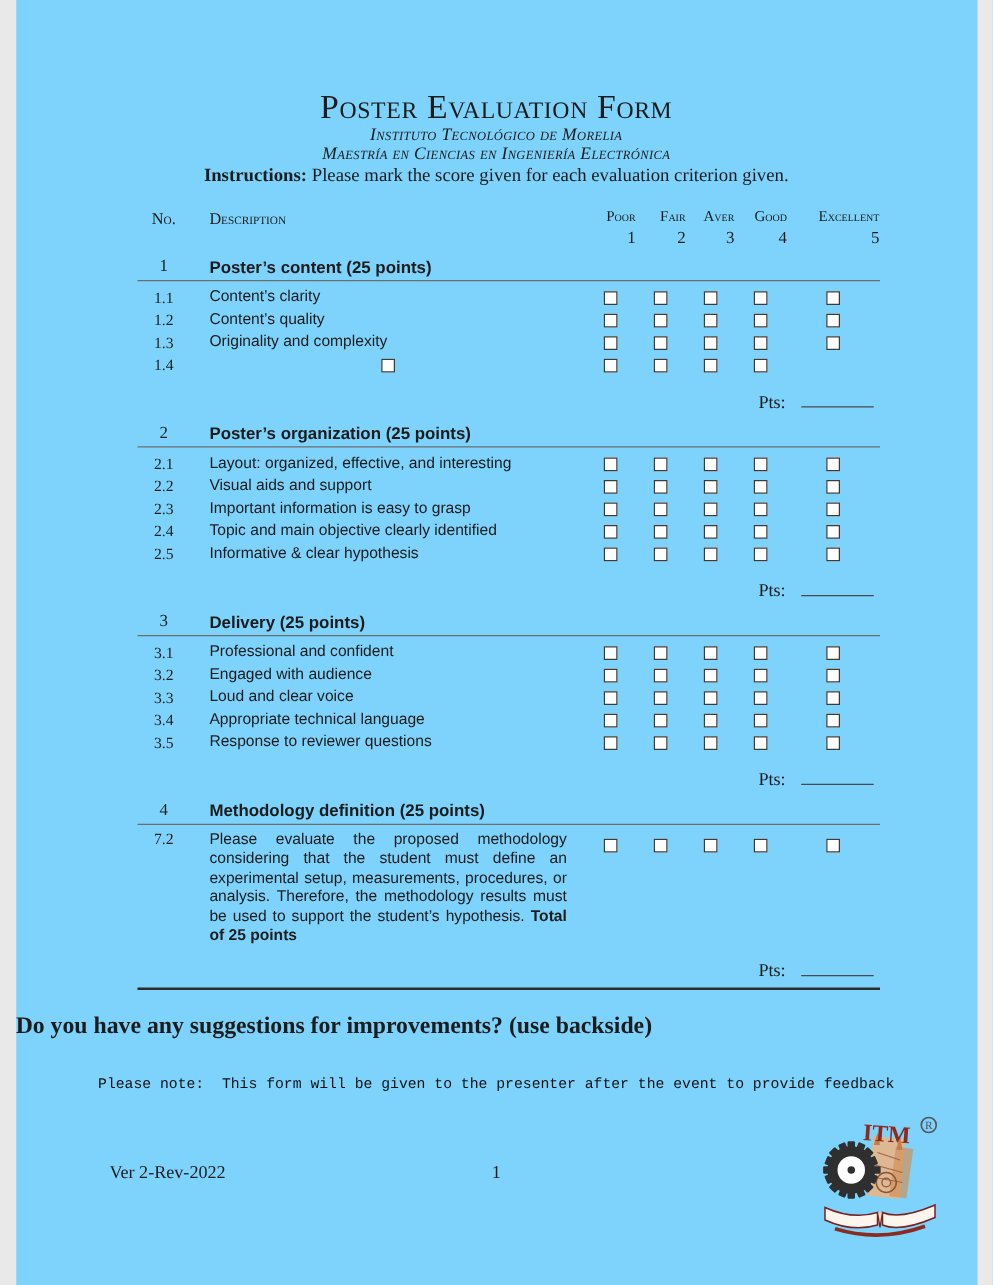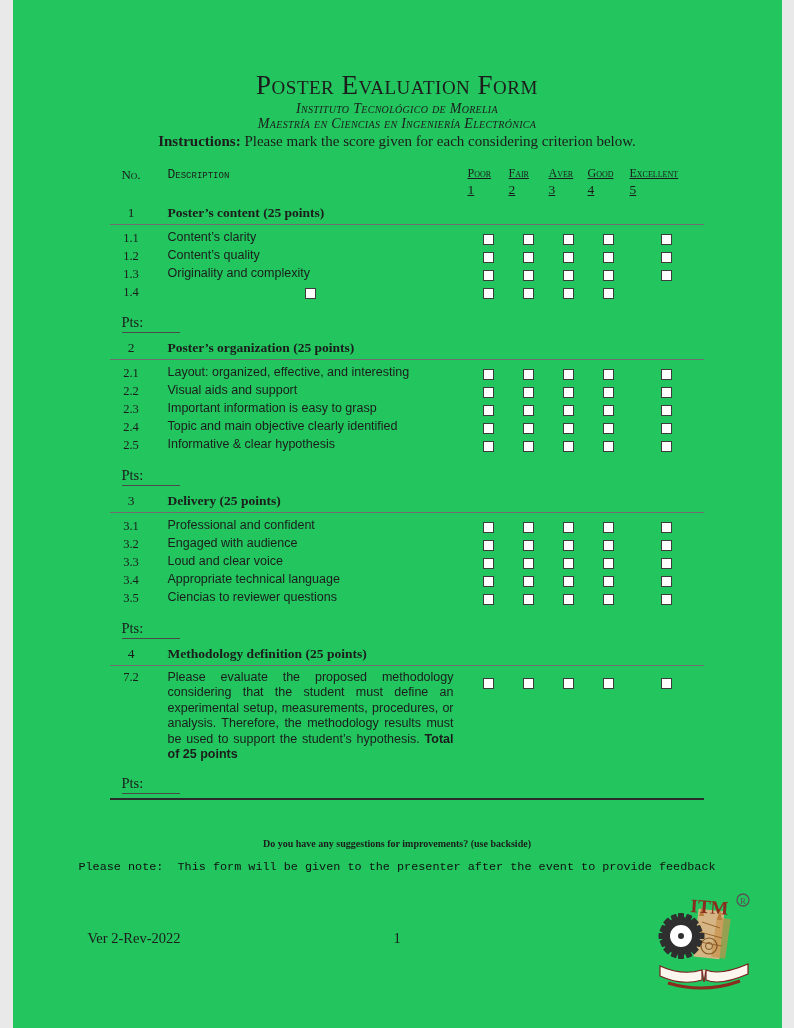--- a/index.html
+++ b/index.html
@@ -1,20 +1,20 @@
 <!DOCTYPE html>
 <html><head>
 <meta charset="utf-8">
 <style>
   html,body{margin:0;padding:0;background:#e9e9e9;}
   .page{
     position:relative;
     width:769px;height:1028px;
     margin:0 auto;
-    background:#22c55e;
+    background:#7dd3fc;
     font-family:"Liberation Serif", serif;
     color:#1c1c1c;
     overflow:hidden;
   }
   
   .doc-header{ text-align:center; padding-top:70px; }
   .doc-title{
     margin:0;
     font-size:27px; font-weight:normal;
     font-variant:small-caps;
@@ -35,29 +35,29 @@
   .instructions-line{ text-align:center; margin-top:2px; font-size:15px; }
   
   .eval-table{ margin:16px 0 0 97px; width:594px; }
   .trow{
     display:grid;
     grid-template-columns:43px 315px 41px 40px 39px 42px 74px;
     align-items:center;
   }
   .thead{ margin-bottom:4px; align-items:start; }
   .h-no{ text-align:center; font-variant:small-caps; font-size:13px; padding-top:1px;}
-  .h-desc{ padding-left:15px; font-variant:small-caps; font-size:13px; padding-top:1px;font-family:Liberation Mono, monospace;}
-  .h-score{ text-align:left;text-decoration:underline; }
+  .h-desc{ padding-left:15px; font-variant:small-caps; font-size:13px; padding-top:1px;}
+  .h-score{ text-align:right; }
   .h-score .lab{ font-variant:small-caps; font-size:12px; display:block; }
   .h-score .num{ font-size:13.5px; display:block; margin-top:1px; }
   .section-head{ margin-top:7px; margin-bottom:3px; }
   .sec-no{ text-align:center; font-size:13.5px; }
   .sec-title{
     padding-left:15px;
-    font-family:Liberation Serif, serif;
+    font-family:Liberation Sans, sans-serif;
     font-weight:bold; font-size:13.5px;
   }
   .rule{ border:none; border-top:1.6px solid #6e6e6e; margin:2px 0 4px 0; }
   .rule-final{ border:none; border-top:2.4px solid #2b2b2b; margin:4px 0 0 0; }
   .crit{ min-height:15.6px; }
   .c-no{ text-align:center; font-size:12.5px; }
   .c-desc{
     padding-left:15px;
     font-family:"Liberation Sans", sans-serif;
     font-size:12.5px; line-height:15.4px;
@@ -67,30 +67,30 @@
   .crit.top .cbcell{ padding-top:3px; }
   .cbcell{ text-align:center; }
   .checkbox{
     display:inline-block; width:9px; height:9px;
     border:1.2px solid #3c3c3c; background:#fff;
     vertical-align:middle; cursor:pointer;
   }
   .pts-row{
     display:flex; justify-content:flex-end; align-items:baseline;
     margin-top:13px; margin-bottom:1px;
-    font-size:14.5px; padding-right:5px;flex-direction:column;
+    font-size:14.5px; padding-right:5px;
   }
   .pts-fill{
     display:inline-block; width:58px;
     border-bottom:1.4px solid #4a4a4a;
     margin-left:12px; height:1px; vertical-align:baseline;
   }
   
   .suggestions{
-    text-align:center; font-weight:bold; font-size:10px; margin-top:38px;
+    font-weight:bold; font-size:19px; margin-top:18px;
   }
   .note{
     position:absolute; left:0; right:0; top:860px;
     text-align:center;
     font-family:"Liberation Mono", monospace;
     font-size:11.8px; white-space:pre;
     color:#111;
   }
   .footer{ position:absolute; top:930px; left:0; right:0; font-size:14.5px; }
   .footer .ver{ position:absolute; left:75px; }
@@ -103,21 +103,21 @@
 <div class="page">
 
   <header class="doc-header">
     <h1 class="doc-title">Poster Evaluation Form</h1>
     <div class="doc-sub">Instituto Tecnológico de Morelia</div>
     <div class="doc-sub">Maestría en Ciencias en Ingeniería Electrónica</div>
   </header>
 
 
   <div class="instructions-line">
-    <b>Instructions:</b><span> Please mark the score given for each considering criterion below.</span>
+    <b>Instructions:</b><span> Please mark the score given for each evaluation criterion given.</span>
   </div>
 
   <div class="eval-table">
 
     <div class="trow thead">
       <div class="h-no">No.</div>
       <div class="h-desc">Description</div>
       <div class="h-score">
         <span class="lab">Poor</span>
         <span class="num">1</span>
@@ -281,21 +281,21 @@
       <div class="c-no">3.4</div>
       <div class="c-desc">Appropriate technical language</div>
       <div class="cbcell"><span class="checkbox"></span></div>
       <div class="cbcell"><span class="checkbox"></span></div>
       <div class="cbcell"><span class="checkbox"></span></div>
       <div class="cbcell"><span class="checkbox"></span></div>
       <div class="cbcell"><span class="checkbox"></span></div>
     </div>
     <div class="trow crit">
       <div class="c-no">3.5</div>
-      <div class="c-desc">Ciencias to reviewer questions</div>
+      <div class="c-desc">Response to reviewer questions</div>
       <div class="cbcell"><span class="checkbox"></span></div>
       <div class="cbcell"><span class="checkbox"></span></div>
       <div class="cbcell"><span class="checkbox"></span></div>
       <div class="cbcell"><span class="checkbox"></span></div>
       <div class="cbcell"><span class="checkbox"></span></div>
     </div>
 
     <div class="pts-row">
       <span>Pts:</span>
       <span class="pts-fill"></span>

